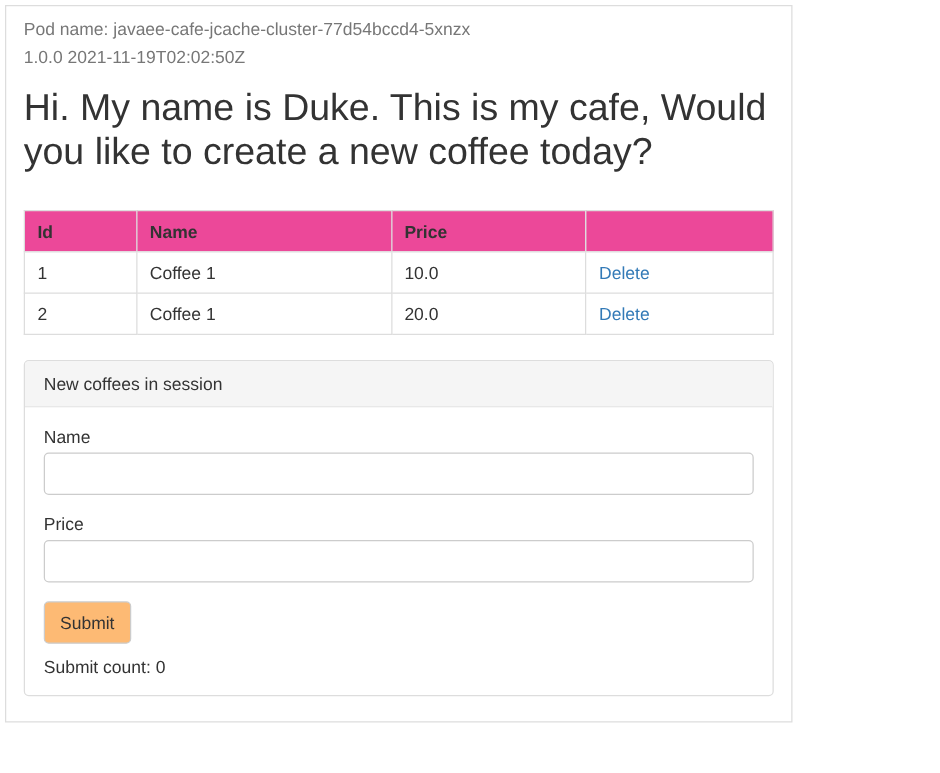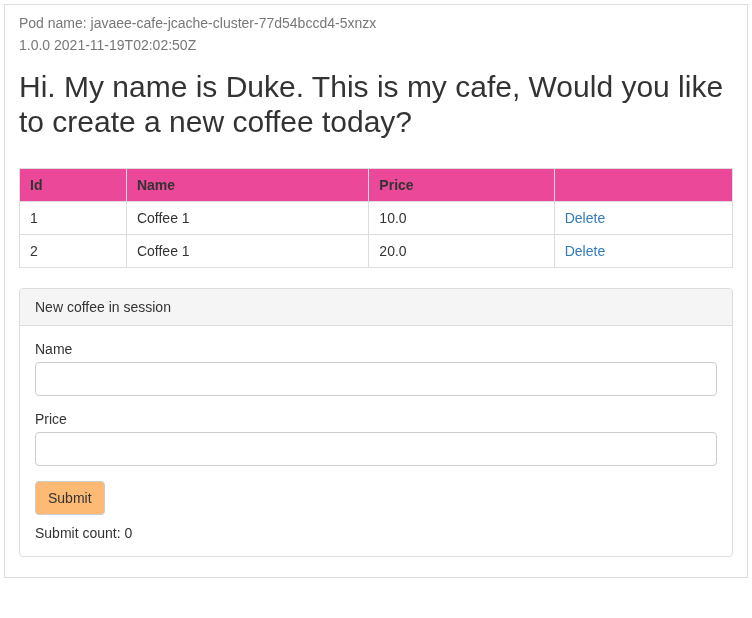--- a/index.html
+++ b/index.html
@@ -6,21 +6,21 @@
     body {
       font-family: "Helvetica Neue", Helvetica, Arial, sans-serif;
       font-size: 14px;
       color: #333;
       background: #fff;
       padding: 4px;
     }
     .container {
       border: 1px solid #ddd;
       padding: 10px 14px 20px 14px;
-      width: 744px;
+      width: 630px;
     }
     .pod-info {
       color: #777;
       font-size: 14px;
       margin-bottom: 6px;
     }
     .version-info {
       color: #777;
       font-size: 14px;
       margin-bottom: 16px;
@@ -149,21 +149,21 @@
       <tr>
         <td>2</td>
         <td>Coffee 1</td>
         <td>20.0</td>
         <td><a class="delete-link">Delete</a></td>
       </tr>
     </tbody>
   </table>
 
   <div class="panel">
-    <div class="panel-heading">New coffee in session</div>
+    <div class="panel-heading">New coffees in session</div>
     <div class="panel-body">
       <div class="form-group">
         <label class="form-label">Name</label>
         <input type="text" class="form-control" value="" style="">
       </div>
       <div class="form-group">
         <label class="form-label">Price</label>
         <input type="text" class="form-control" value="" style="">
       </div>
       <button class="btn">Submit</button>

